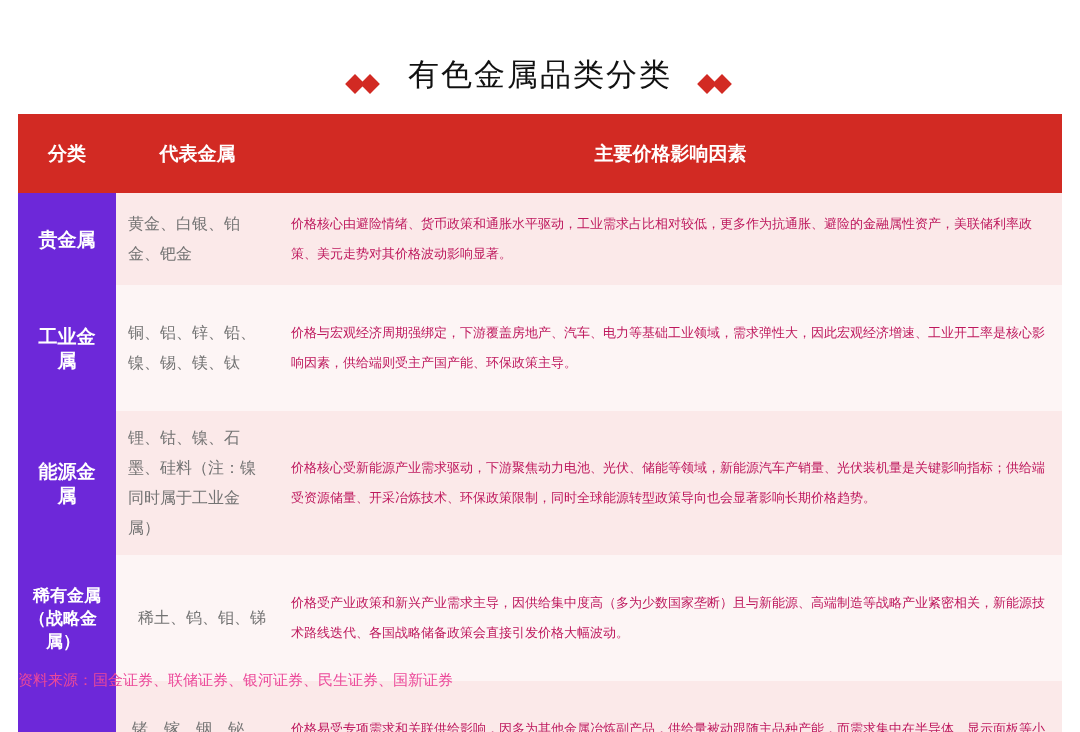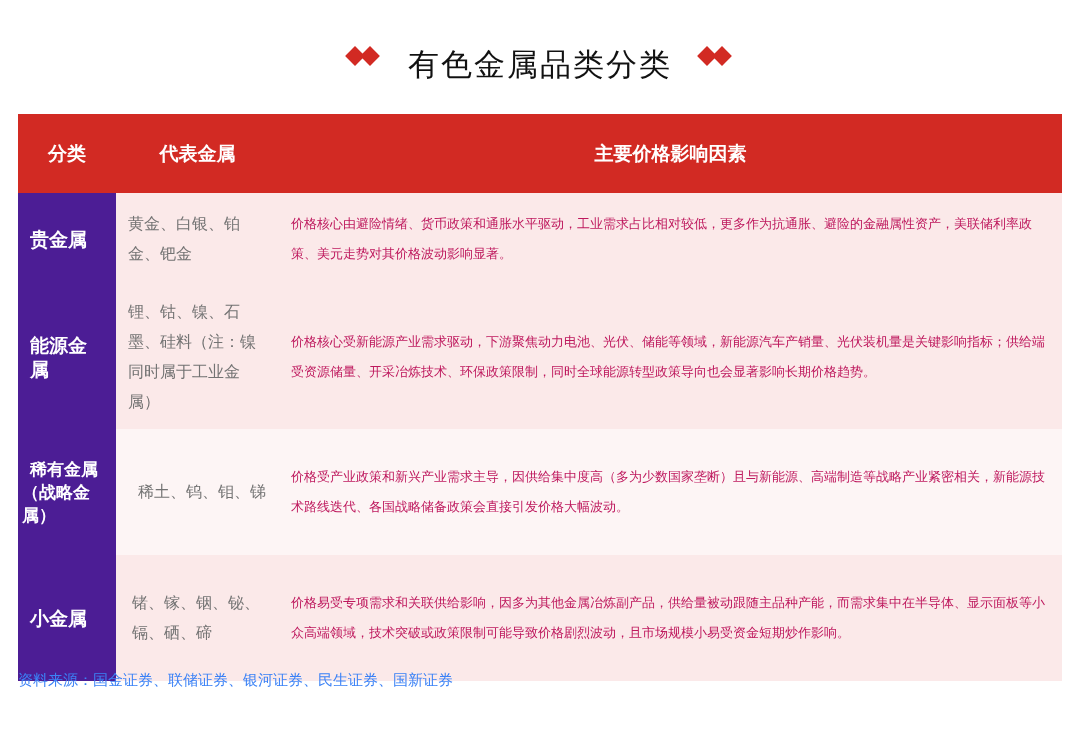--- a/index.html
+++ b/index.html
@@ -3,21 +3,21 @@
   <meta charset="utf-8">
   <style>
     html, body { margin: 0; padding: 0; background: #ffffff; }
     body {
       width: 1080px; height: 732px; position: relative; overflow: hidden;
       font-family: "DejaVu Sans", "Liberation Sans", sans-serif;
       color: #222;
     }
     .title-wrap {
       position: absolute; left: 0; top: 44px; width: 1080px; height: 52px;
-      display: flex; align-items: flex-start; justify-content: center;
+      display: flex; align-items: flex-end; justify-content: center;
     }
     .title {
       font-size: 31px; color: #111; letter-spacing: 2px; margin: 0 26px;
       font-weight: normal;
     }
     .diamonds { display: flex; align-items: center; width: 36px; height: 24px; position: relative; }
     .diamonds span {
       position: absolute; width: 14px; height: 14px; background: #d22a23;
       transform: rotate(45deg); top: 5px;
     }
@@ -35,21 +35,21 @@
 
     thead th {
       height: 55px; background: #d22a23; color: #fff;
       font-size: 19px; font-weight: bold; text-align: center;
       border-right: 2px solid #f3c2c0;
     }
     thead th:last-child { border-right: 0; }
 
     tbody tr td { border-top: 2px solid #ffffff; vertical-align: middle; }
     td.cat {
-      background: #4c1d95; color: #fff; font-weight: bold; text-align: left;
+      background: #6d28d9; color: #fff; font-weight: bold; text-align: center;
       font-size: 19px; line-height: 24px; border-top: 2px solid #f3c2c0;
     }
     td.cat.small { font-size: 17px; line-height: 23px; }
     td.metals {
       font-size: 16px; line-height: 30px; color: #737373; padding-left: 9px;
       padding-right: 6px; border-right: 2px solid #ffffff;
     }
     td.metals.indent { padding-left: 22px; margin-left: 8px; }
     td.factors {
       font-size: 13px; line-height: 30px; color: #be185d;
@@ -58,21 +58,21 @@
     tr.odd td.metals, tr.odd td.factors { background: #fbe9e9; }
     tr.even td.metals, tr.even td.factors { background: #fdf5f5; }
 
     tr.r1 td { height: 68px; }
     tr.r2 td { height: 102px; }
     tr.r3 td { height: 102px; }
     tr.r4 td { height: 102px; }
     tr.r5 td { height: 102px; }
 
     .source {
-      position: absolute; left: 18px; top: 671px; font-size: 15px; color: #3b82f6;
+      position: absolute; left: 18px; top: 671px; font-size: 15px; color: #ec4899;
     }
   </style>
 </head>
 <body>
 
 <div class="title-wrap">
   <div class="diamonds">
       <span></span>
       <span></span>
     </div>
@@ -95,20 +95,25 @@
       <th>代表金属</th>
       <th>主要价格影响因素</th>
     </tr>
   </thead>
   <tbody>
     <tr class="r1 odd">
       <td class="cat">贵金属</td>
       <td class="metals">黄金、白银、铂金、钯金</td>
       <td class="factors">价格核心由避险情绪、货币政策和通胀水平驱动，工业需求占比相对较低，更多作为抗通胀、避险的金融属性资产，美联储利率政策、美元走势对其价格波动影响显著。</td>
     </tr>
+    <tr class="r2 even">
+      <td class="cat">工业金属</td>
+      <td class="metals">铜、铝、锌、铅、镍、锡、镁、钛</td>
+      <td class="factors">价格与宏观经济周期强绑定，下游覆盖房地产、汽车、电力等基础工业领域，需求弹性大，因此宏观经济增速、工业开工率是核心影响因素，供给端则受主产国产能、环保政策主导。</td>
+    </tr>
     <tr class="r3 odd">
       <td class="cat">能源金属</td>
       <td class="metals">锂、钴、镍、石墨、硅料（注：镍同时属于工业金属）</td>
       <td class="factors">价格核心受新能源产业需求驱动，下游聚焦动力电池、光伏、储能等领域，新能源汽车产销量、光伏装机量是关键影响指标；供给端受资源储量、开采冶炼技术、环保政策限制，同时全球能源转型政策导向也会显著影响长期价格趋势。</td>
     </tr>
     <tr class="r4 even">
       <td class="cat small">
         <div>稀有金属</div>
         <div style="margin-left:-8px;">（战略金属）</div>
       </td>

